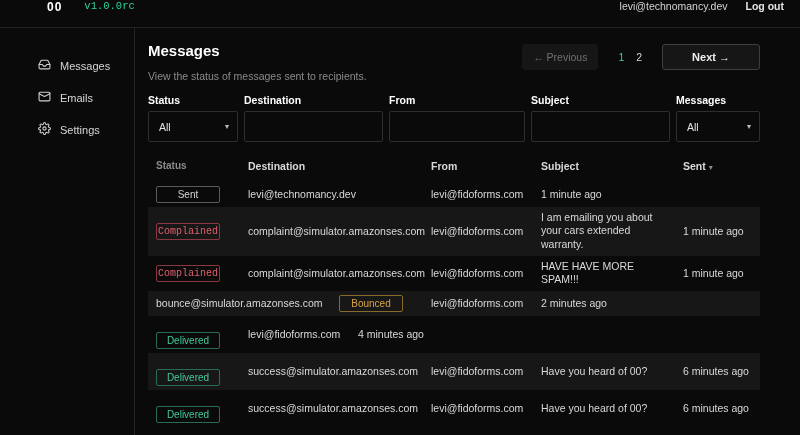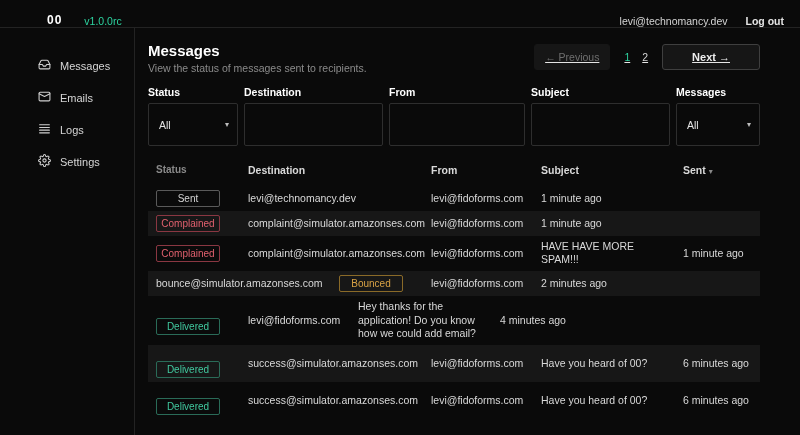--- a/index.html
+++ b/index.html
@@ -6,65 +6,65 @@
   html, body { width: 800px; height: 435px; overflow: hidden; }
   body {
     background: #0a0a0a;
     color: #e5e5e5;
     font-family: "Liberation Sans", "DejaVu Sans", sans-serif;
     font-size: 11px;
   }
   
   .topbar {
     height: 28px;
-    display: flex; align-items: flex-end;
+    display: flex; align-items: flex-start;
     border-bottom: 1px solid #232323;
     padding: 0 16px 0 47px;
   }
   .logo { font-weight: bold; font-size: 12px; color: #ffffff; letter-spacing: 1px; }
-  .version { color: #2dd4a0; font-size: 10.5px; margin-left: 22px; }
+  .version { color: #2dd4a0; font-size: 10.5px; margin-left: 22px; font-family: Liberation Mono, monospace; }
   .topbar-right { margin-left: auto; display: flex; align-items: center; gap: 18px; }
   .user-email { color: #d4d4d4; font-size: 10.5px; }
   .logout { color: #e5e5e5; font-size: 10.5px; font-weight: bold; cursor: pointer; }
   
   .shell { display: flex; height: 407px; }
   .sidebar {
     width: 135px; flex: 0 0 135px;
     border-right: 1px solid #232323;
     padding: 30px 0 0 38px;
   }
   .side-item {
     display: flex; align-items: center; gap: 9px;
     margin-bottom: 17px; cursor: pointer;
     color: #d6d6d6; font-size: 11px;
   }
   .side-item svg { width: 13px; height: 13px; stroke: #cfcfcf; }
   
   .main { flex: 1; padding: 14px 40px 0 13px; }
   .main-head { display: flex; align-items: flex-start; justify-content: space-between; }
   .page-title { font-size: 15px; font-weight: bold; color: #fff; }
-  .page-subtitle { color: #8b8b8b; font-size: 10.5px; margin-top: 3px; }
-  .pagination { display: flex; align-items: center; gap: 14px; margin-top: 2px; text-decoration: underline; }
+  .page-subtitle { color: #8b8b8b; font-size: 10.5px; margin-top: 11px; }
+  .pagination { display: flex; align-items: center; gap: 20px; margin-top: 2px; }
   .btn-prev {
     background: #161616; color: #6f6f6f; border: 1px solid #161616;
     font-size: 10.5px; padding: 6px 10px; border-radius: 3px;
   }
   .page-nums { display: flex; gap: 12px; font-size: 10.5px; }
   .page-num-current { color: #2dd4a0; cursor: pointer; }
   .page-num { color: #d4d4d4; cursor: pointer; }
   .btn-next {
     background: #161616; color: #eee; border: 1px solid #3f3f3f;
     font-size: 11px; font-weight: bold; padding: 6px 29px; border-radius: 3px; cursor: pointer;
   }
   
   .filters { display: flex; gap: 6px; margin-top: 12px; }
   .fgroup { display: flex; flex-direction: column; }
   .flabel { font-size: 10.5px; font-weight: bold; color: #fff; margin-bottom: 5px; }
   .fselect, .finput {
-    height: 43px; background: #0a0a0a; border: 1px solid #2e2e2e;
+    height: 31px; background: #0a0a0a; border: 1px solid #2e2e2e;
     border-radius: 2px; color: #e5e5e5; font-size: 10.5px;
     font-family: "Liberation Sans", sans-serif;
   }
   .fselect {
     display: flex; align-items: center; justify-content: space-between;
     padding: 0 8px 0 10px; cursor: pointer;
   }
   .finput { padding: 0 8px; outline: none; }
   .caret { color: #bdbdbd; font-size: 8px; }
   .w-status { width: 90px; }
@@ -82,21 +82,21 @@
   .c-dest { width: 183px; flex: 0 0 183px; font-size: 10.5px; color: #d9d9d9; }
   .c-from { width: 110px; flex: 0 0 110px; font-size: 10.5px; color: #d9d9d9; }
   .c-subj { width: 142px; flex: 0 0 142px; font-size: 10.5px; color: #d9d9d9; line-height: 1.3; }
   .c-sent { flex: 1; font-size: 10.5px; color: #d9d9d9; }
   .sort-ind { font-size: 8px; color: #8a8a8a; margin-left: 3px; }
   .badge {
     display: inline-block; width: 64px; text-align: center;
     font-size: 10px; padding: 2px 0; border: 1px solid #555; border-radius: 2px;
   }
   .badge-sent       { color: #d4d4d4; border-color: #5a5a5a; }
-  .badge-complained { color: #e0606e; border-color: #8a3742; }
+  .badge-complained { color: #e0606e; border-color: #8a3742; font-family: Liberation Mono, monospace; }
   .badge-bounced    { color: #d8a245; border-color: #8a6a28; }
   .badge-delivered  { color: #41c99f; border-color: #2a6b58; margin-top: 12px; }
 </style>
 </head>
 <body>
 
 <div class="topbar">
   <span class="logo">00</span>
   <span class="version">v1.0.0rc</span>
   <div class="topbar-right">
@@ -115,29 +115,20 @@
       <span>Messages</span>
     </div>
     <div class="side-item">
       <span><svg viewBox="0 0 24 24" fill="none" stroke-width="2" stroke-linecap="round" stroke-linejoin="round" width="13" height="13">
             <rect x="2" y="4" width="20" height="16" rx="2"></rect>
             <path d="m22 7-10 5L2 7"></path>
           </svg></span>
       <span>Emails</span>
     </div>
     <div class="side-item">
-      <span><svg viewBox="0 0 24 24" fill="none" stroke-width="2" stroke-linecap="round" width="13" height="13">
-            <line x1="3" y1="5" x2="21" y2="5"></line>
-            <line x1="3" y1="10" x2="21" y2="10"></line>
-            <line x1="3" y1="15" x2="21" y2="15"></line>
-            <line x1="3" y1="20" x2="21" y2="20"></line>
-          </svg></span>
-      <span>Logs</span>
-    </div>
-    <div class="side-item">
       <span><svg viewBox="0 0 24 24" fill="none" stroke-width="2" stroke-linecap="round" stroke-linejoin="round" width="13" height="13">
             <circle cx="12" cy="12" r="3"></circle>
             <path d="M19.4 15a1.65 1.65 0 0 0 .33 1.82l.06.06a2 2 0 0 1 0 2.83 2 2 0 0 1-2.83 0l-.06-.06a1.65 1.65 0 0 0-1.82-.33 1.65 1.65 0 0 0-1 1.51V21a2 2 0 0 1-2 2 2 2 0 0 1-2-2v-.09A1.65 1.65 0 0 0 9 19.4a1.65 1.65 0 0 0-1.82.33l-.06.06a2 2 0 0 1-2.83 0 2 2 0 0 1 0-2.83l.06-.06a1.65 1.65 0 0 0 .33-1.82 1.65 1.65 0 0 0-1.51-1H3a2 2 0 0 1-2-2 2 2 0 0 1 2-2h.09A1.65 1.65 0 0 0 4.6 9a1.65 1.65 0 0 0-.33-1.82l-.06-.06a2 2 0 0 1 0-2.83 2 2 0 0 1 2.83 0l.06.06a1.65 1.65 0 0 0 1.82.33H9a1.65 1.65 0 0 0 1-1.51V3a2 2 0 0 1 2-2 2 2 0 0 1 2 2v.09a1.65 1.65 0 0 0 1 1.51 1.65 1.65 0 0 0 1.82-.33l.06-.06a2 2 0 0 1 2.83 0 2 2 0 0 1 0 2.83l-.06.06a1.65 1.65 0 0 0-.33 1.82V9a1.65 1.65 0 0 0 1.51 1H21a2 2 0 0 1 2 2 2 2 0 0 1-2 2h-.09a1.65 1.65 0 0 0-1.51 1z"></path>
           </svg></span>
       <span>Settings</span>
     </div>
   </div>
 
   <div class="main">
     <div class="main-head">
@@ -203,20 +194,21 @@
     <div class="cell c-from">levi@fidoforms.com</div>
     <div class="cell c-sent">1 minute ago</div>
   </div>
 
   <div class="trow">
     <div class="cell c-status">
       <span class="badge badge-complained">Complained</span>
     </div>
     <div class="cell c-dest">complaint@simulator.amazonses.com</div>
     <div class="cell c-from">levi@fidoforms.com</div>
+    <div class="cell c-subj">I am emailing you about your cars extended warranty.</div>
     <div class="cell c-sent">1 minute ago</div>
   </div>
 
   <div class="trow">
     <div class="cell c-status">
       <span class="badge badge-complained">Complained</span>
     </div>
     <div class="cell c-dest">complaint@simulator.amazonses.com</div>
     <div class="cell c-from">levi@fidoforms.com</div>
     <div class="cell c-subj">HAVE HAVE MORE SPAM!!!</div>
@@ -230,21 +222,20 @@
     </div>
     <div class="cell c-from">levi@fidoforms.com</div>
     <div class="cell c-sent">2 minutes ago</div>
   </div>
 
   <div class="trow">
     <div class="cell c-status">
       <span class="badge badge-delivered">Delivered</span>
     </div>
     <div class="cell c-from">levi@fidoforms.com</div>
-    <div class="cell c-subj">Hey thanks for the application! Do you know how we could add email?</div>
     <div class="cell c-sent">4 minutes ago</div>
   </div>
 
   <div class="trow">
     <div class="cell c-status">
       <span class="badge badge-delivered">Delivered</span>
     </div>
     <div class="cell c-dest">success@simulator.amazonses.com</div>
     <div class="cell c-from">levi@fidoforms.com</div>
     <div class="cell c-subj">Have you heard of 00?</div>

